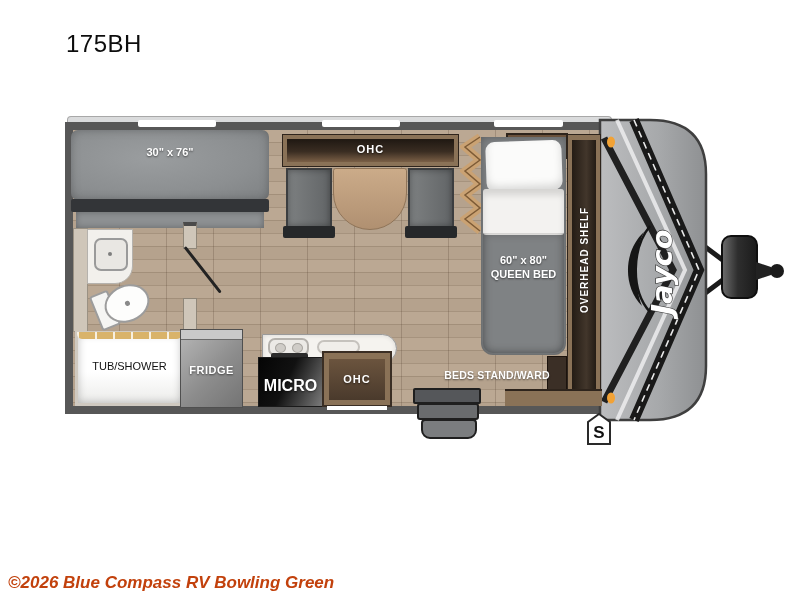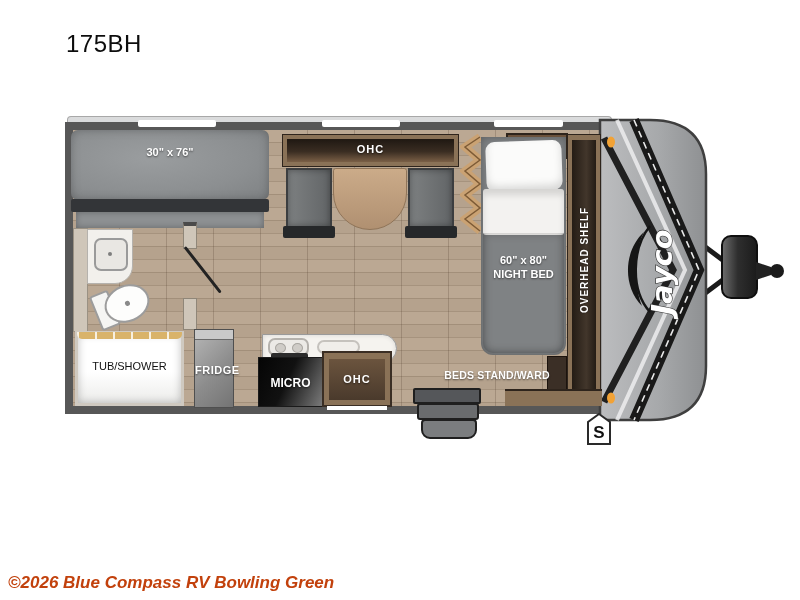--- a/index.html
+++ b/index.html
@@ -106,27 +106,27 @@
   .nightstand-label{left:437px;top:369px;width:120px;font-size:10.5px;letter-spacing:.2px;}
 
   
   .counter{left:262px;top:334px;width:133px;height:27px;background:#f5f3ef;border:1px solid #9a9a9a;border-radius:0 16px 16px 0;
         box-shadow:inset 0 0 5px rgba(0,0,0,.12);}
   .stove{left:268px;top:338px;width:41px;height:18px;background:#eceae6;border:2px solid #b5b2ad;border-radius:7px;box-sizing:border-box;}
   .burner{position:absolute;top:3px;width:9px;height:8px;border-radius:50%;background:#cfccc7;border:1px solid #a9a6a1;}
   .burner.b1{left:5px;} .burner.b2{left:22px;}
   .knob-bar{left:271px;top:353px;width:37px;height:6px;background:#2c2c2c;border-radius:2px;}
   .ksink{left:317px;top:340px;width:43px;height:14px;background:#f0eeea;border:2px solid #c5c2bd;border-radius:8px;box-sizing:border-box;}
-  .fridge{left:194px;top:329px;width:40px;height:79px;background:linear-gradient(135deg,#b7b7b7 0%,#8d8d8d 55%,#747474 100%);
+  .fridge{left:180px;top:329px;width:63px;height:79px;background:linear-gradient(135deg,#b7b7b7 0%,#8d8d8d 55%,#747474 100%);
         border:1px solid #4f4f4f;box-sizing:border-box;padding-left:12px;}
   .fridge-top{position:absolute;left:0;top:0;width:100%;height:9px;background:#c9c9c9;border-bottom:1px solid #6a6a6a;}
   .fridge-label{position:absolute;left:0;top:34px;width:100%;font-size:11px;letter-spacing:.5px;}
   .micro{left:258px;top:357px;width:65px;height:50px;background:linear-gradient(115deg,#050505 0%,#111 45%,#7a7a7a 100%);
         border:1px solid #1a1a1a;box-sizing:border-box;}
-  .micro-label{position:absolute;left:0;top:18px;width:100%;font-size:12px;}
+  .micro-label{position:absolute;left:0;top:18px;width:100%;font-size:16px;}
   .kohc{left:322px;top:351px;width:70px;height:56px;background:#8a7257;border:2px solid #3a2e24;box-sizing:border-box;}
   .kohc .inner{position:absolute;left:5px;top:6px;right:5px;bottom:5px;background:linear-gradient(180deg,#6b543e,#4a3a2c);}
   .kohc .txt{position:absolute;left:0;top:20px;width:100%;font-size:11px;letter-spacing:1px;}
   .kohc-sill{left:327px;top:406px;width:60px;height:4px;background:#fff;z-index:4;}
 
   
   .step{box-sizing:border-box;border:2px solid #1f1f1f;z-index:4;}
   .step1{left:413px;top:388px;width:68px;height:16px;background:#55575a;border-radius:2px;}
   .step2{left:417px;top:403px;width:62px;height:17px;background:#6a6c6e;border-radius:3px;}
   .step3{left:421px;top:419px;width:56px;height:20px;background:#7b7d7f;border-radius:4px 4px 9px 9px;}
@@ -191,21 +191,21 @@
     <div class="inner"></div>
     <div class="txt lbl">A/C</div>
   </div>
 
   <div class="abs bed-frame z3"></div>
   <div class="abs pillow z3"></div>
   <div class="abs blanket z3"></div>
   <div class="abs comforter z3"></div>
   <div class="abs queen-label lbl z3">
     <div>60" x 80"</div>
-    <div>NIGHT BED</div>
+    <div>QUEEN BED</div>
   </div>
 
   <div class="abs shelf-col z3">
       <div class="inner"></div>
     </div>
   <div class="abs shelf-txt">OVERHEAD SHELF</div>
   <div class="abs nightstand-box z3"></div>
   <div class="abs wood-band z3"></div>
   <div class="abs nightstand-label lbl z3">BEDS STAND/WARD</div>
 

